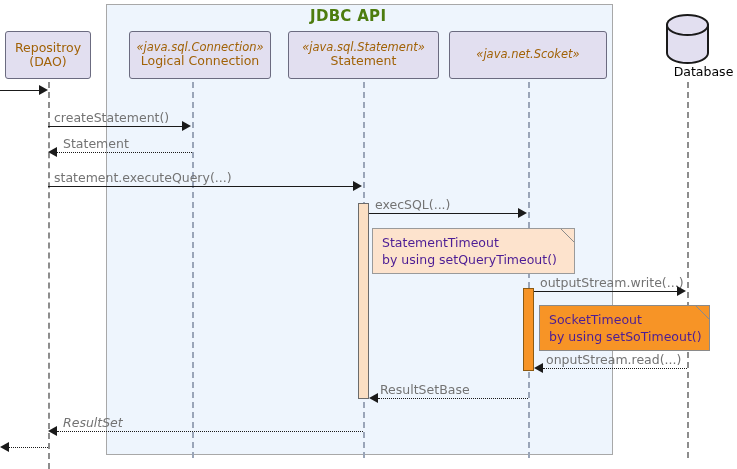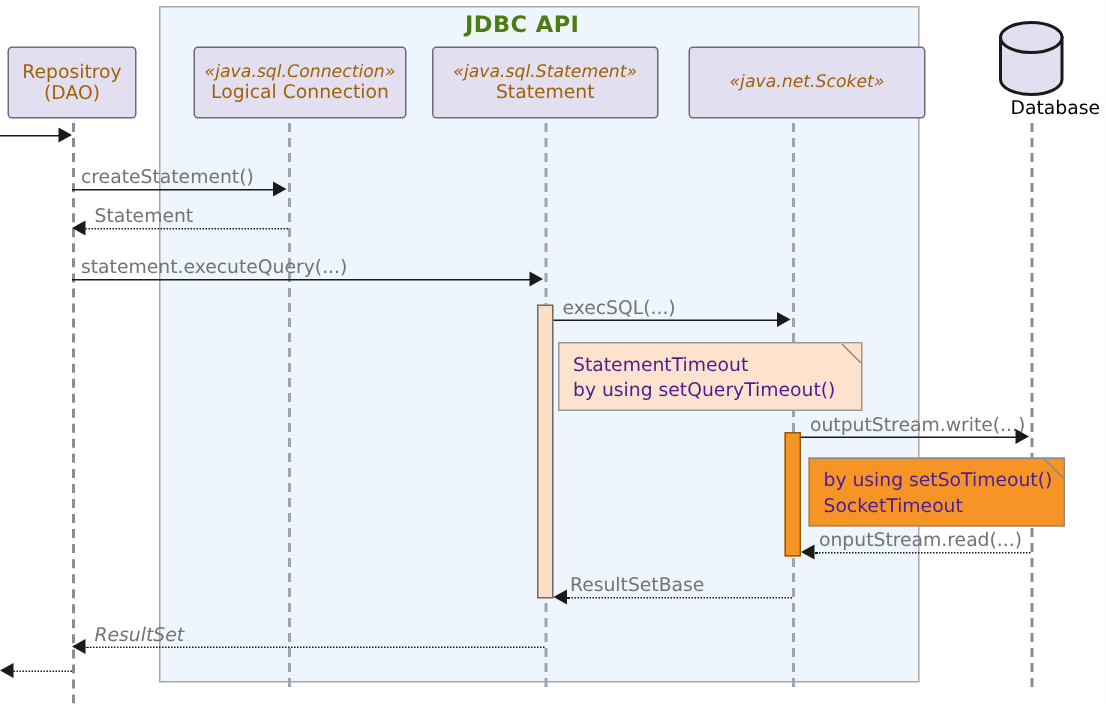--- a/index.html
+++ b/index.html
@@ -172,21 +172,21 @@
   <div class="participant" style="left:113px; top:31px; width:142px; height:48px;margin-left:16px;">
     <span class="stereotype">«java.sql.Connection»</span>
     <span class="pname">Logical Connection</span>
   </div>
 
   <div class="participant" style="left:288px; top:31px; width:151px; height:48px;">
     <span class="stereotype">«java.sql.Statement»</span>
     <span class="pname">Statement</span>
   </div>
 
-  <div class="participant" style="left:459px; top:31px; width:158px; height:48px;">
+  <div class="participant" style="left:449px; top:31px; width:158px; height:48px;">
     <span class="stereotype">«java.net.Scoket»</span>
   </div>
 
   <div class="db-actor" style="left:663px; top:14px; width:49px; height:50px;">
     <svg width="49" height="50" viewBox="0 0 49 50">
       <path d="M4 11 L4 39 A20.5 10 0 0 0 45 39 L45 11 Z" fill="#e2dff0" stroke="#1a1a1a" stroke-width="2"></path>
       <ellipse cx="24.5" cy="11" rx="20.5" ry="10" fill="#e2dff0" stroke="#1a1a1a" stroke-width="2"></ellipse>
     </svg>
   </div>
   <div class="db-label" style="left:650px; top:64px; width:75px;margin-left:16px;">Database</div>
@@ -220,22 +220,22 @@
       <path d="M0 0 L13 13 L13 0 Z" fill="#fde3cd" stroke="none"></path>
       <path d="M0 0 L13 13" stroke="#8a8a8a" stroke-width="1" fill="none"></path>
     </svg>
   </div>
 
   <div class="msg-label" style="left:540px; top:275px;">outputStream.write(...)</div>
   <div class="msg-line" style="left:534px; top:291px; width:144px;"></div>
   <div class="arrow-head right" style="left:677px; top:286px;"></div>
 
   <div class="note orange" style="left:539px; top:305px; width:171px; height:46px;">
+    <span class="note-line">SocketTimeout</span>
     <span class="note-line">by using setSoTimeout()</span>
-    <span class="note-line">SocketTimeout</span>
     <svg class="note-fold" viewBox="0 0 13 13">
       <path d="M0 0 L13 13 L13 0 Z" fill="#f79426" stroke="none"></path>
       <path d="M0 0 L13 13" stroke="#8a8a8a" stroke-width="1" fill="none"></path>
     </svg>
   </div>
 
   <div class="msg-label" style="left:546px; top:352px;">onputStream.read(...)</div>
   <div class="msg-line dotted" style="left:543px; top:368px; width:144px;"></div>
   <div class="arrow-head left" style="left:534px; top:363px;"></div>
 

